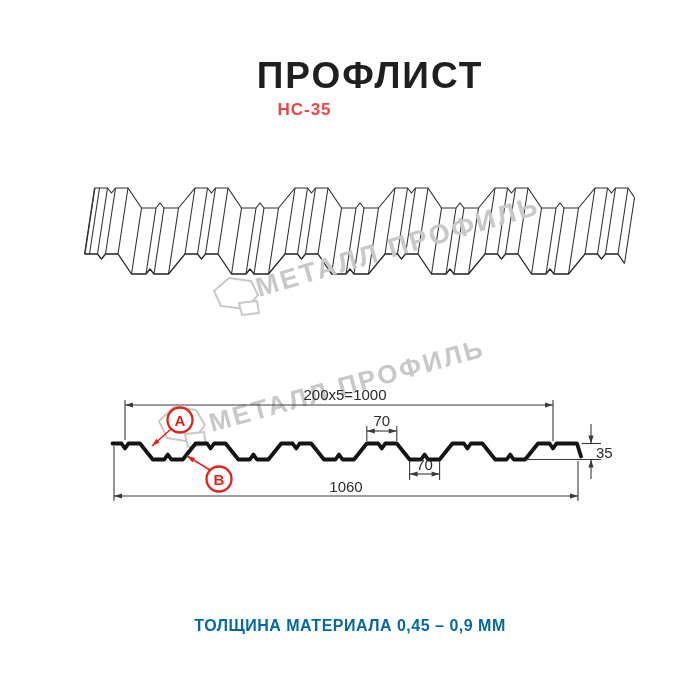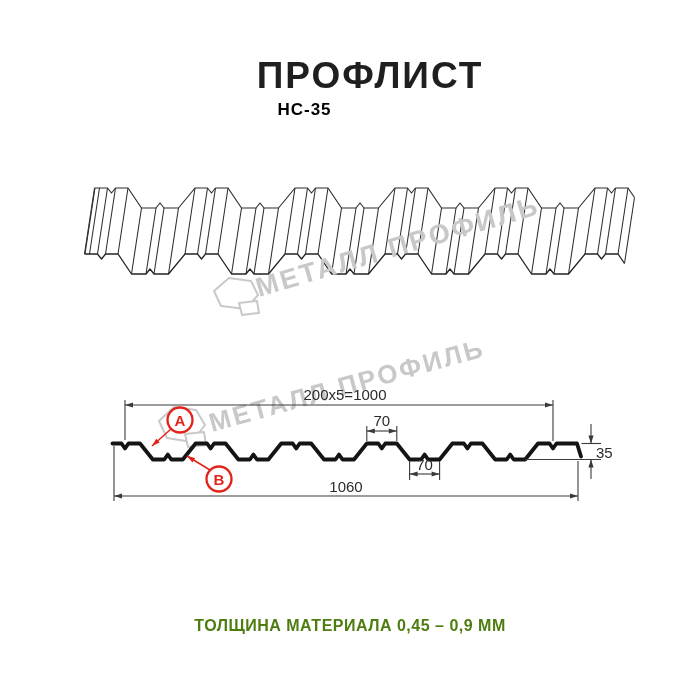--- a/index.html
+++ b/index.html
@@ -1,23 +1,23 @@
 <!DOCTYPE html>
 <html><head>
 <meta charset="utf-8">
 <style>
   html,body{margin:0;padding:0;background:#ffffff;}
   .page{position:relative;width:700px;height:700px;background:#ffffff;overflow:hidden;
         font-family:"Liberation Sans", sans-serif;}
   .title{position:absolute;top:55px;left:0;width:700px;text-align:center;
          font-size:37px;font-weight:bold;letter-spacing:2px;color:#1f1f1f;padding-left:20px;}
   .subtitle{position:absolute;top:100px;left:0;width:609px;text-align:center;
-         font-size:17px;font-weight:bold;letter-spacing:1px;color:#000000;}
+         font-size:17px;font-weight:bold;letter-spacing:1px;color:#ef4444;}
   .footer{position:absolute;top:617px;left:0;width:700px;text-align:center;
-         font-size:16px;font-weight:bold;letter-spacing:0.5px;color:#4d7c0f;}
+         font-size:16px;font-weight:bold;letter-spacing:0.5px;color:#0369a1;}
   svg{position:absolute;left:0;top:0;}
   svg text{font-family:"Liberation Sans", sans-serif;}
   .dim{font-size:15px;fill:#2b2b2b;}
   .wm{font-size:27px;font-weight:bold;letter-spacing:2.5px;}
   .wm2{font-size:26px;}
   .call{font-size:15px;font-weight:bold;}
 </style>
 </head>
 <body>
 

